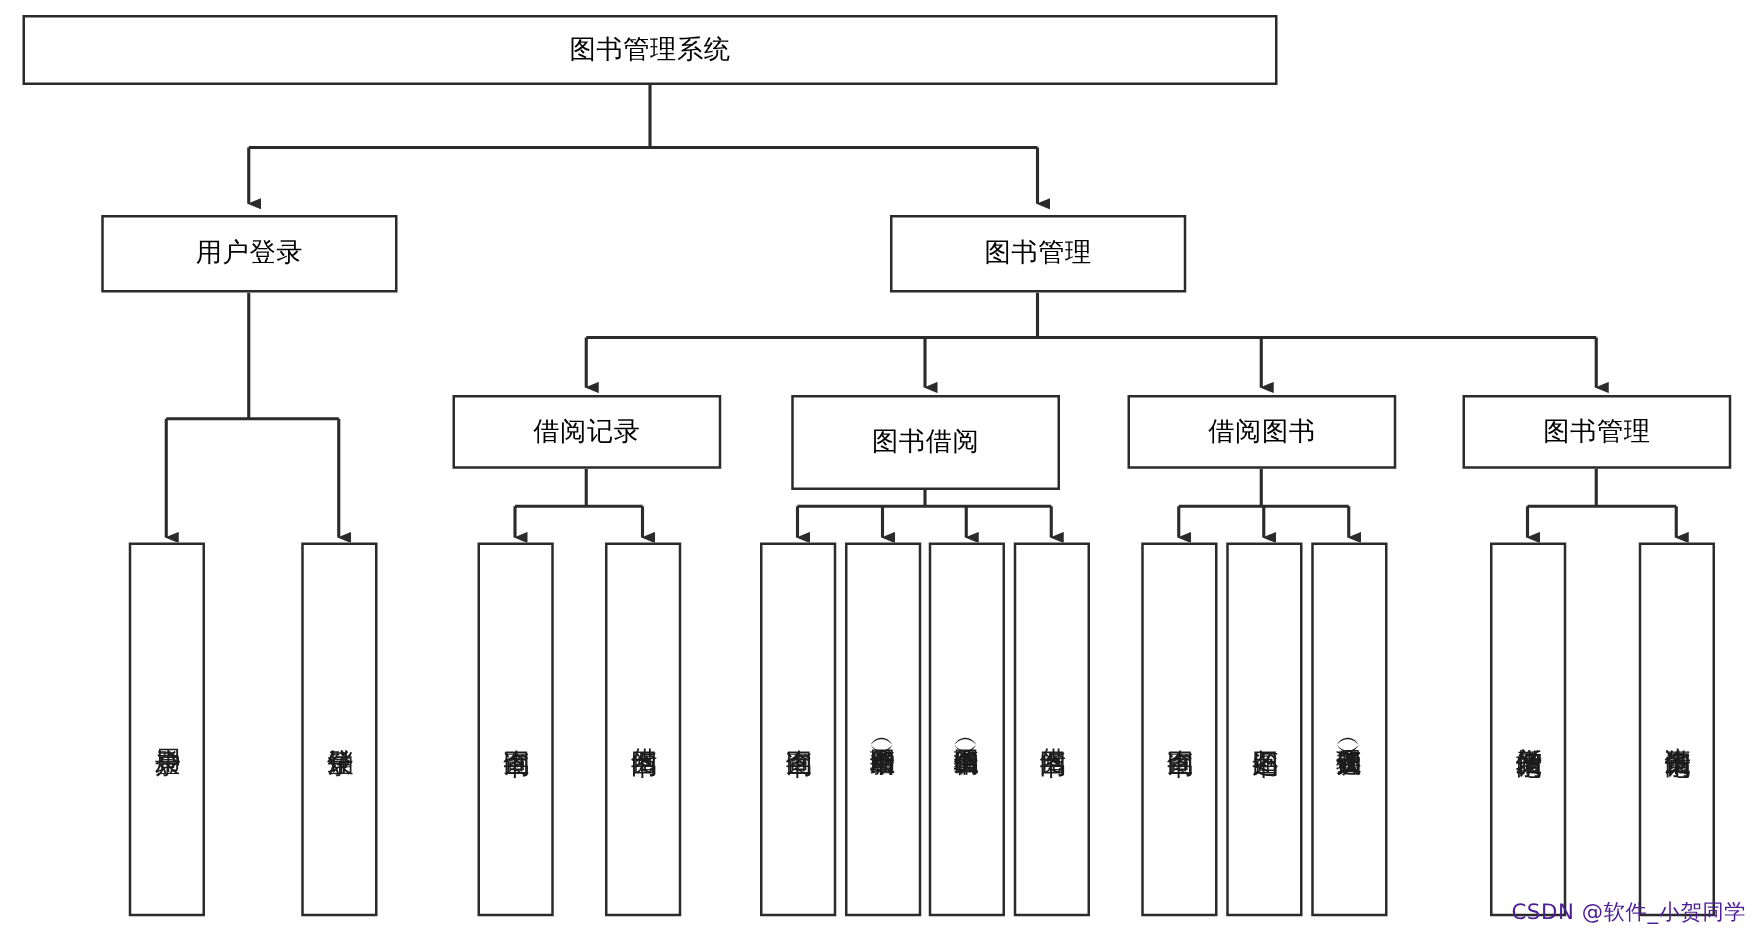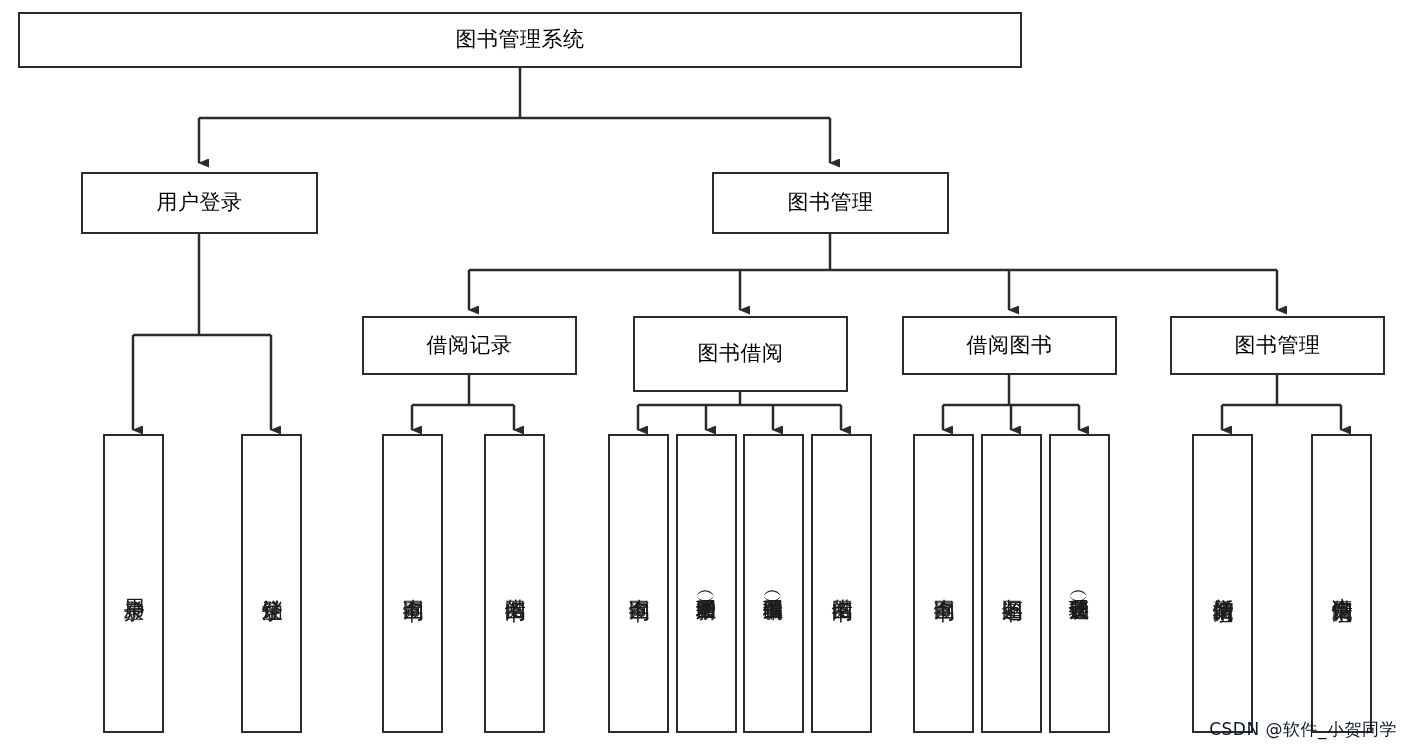--- a/index.html
+++ b/index.html
@@ -59,21 +59,21 @@
   .node-label-v.tight {
     font-size: 20px;
     line-height: 1.1;
     letter-spacing: 0px;
   }
   #watermark {
     position: absolute;
     right: 8px;
     bottom: 6px;
     font-size: 17px;
-    color: #0f172a;
+    color: #4c1d95;
     white-space: nowrap;
     letter-spacing: 0.5px;
     pointer-events: none;
   }
 </style>
 </head>
 <body>
 
 <div id="diagram-root">
 

